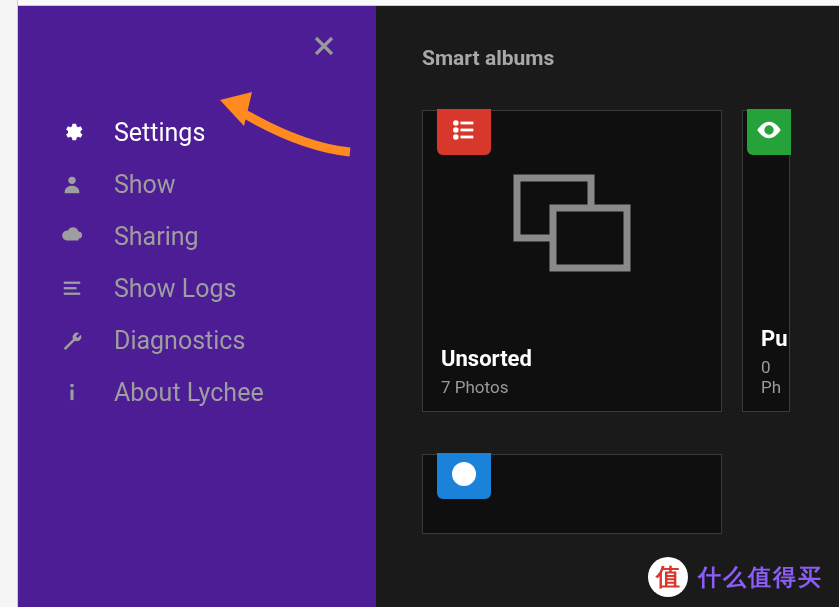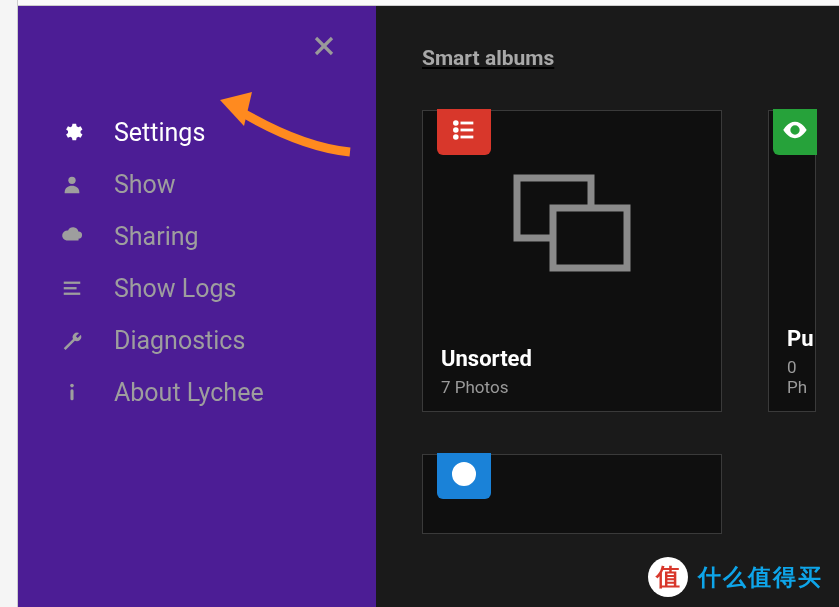--- a/index.html
+++ b/index.html
@@ -77,31 +77,30 @@
     .menu-icon svg { width: 22px; height: 22px; }
     .menu-label { font-size: 25px; font-weight: 400; }
     .content {
       position: absolute;
       left: 376px;
       top: 6px;
       right: 0;
       height: 434px;
       background: #1a1a1a;
       padding: 40px 0 18px 46px;
-      text-decoration: underline;
     }
     .section-title {
       color: #a8a8a8;
       font-size: 21px;
       font-weight: 700;
       margin-bottom: 40px;
     }
     .albums-row {
       display: flex;
-      gap: 46px;
+      gap: 20px;
       margin-bottom: 42px;
     }
     .album-card {
       width: 300px;
       height: 302px;
       background: #0f0f0f;
       border: 1px solid #3a3a3a;
       position: relative;
       cursor: pointer;
     }
@@ -153,21 +152,21 @@
       height: 40px;
       border-radius: 50%;
       background: #fff;
       color: #d8372b;
       display: flex;
       align-items: center;
       justify-content: center;
       font-size: 24px;
       font-weight: 700;
     }
-    .wm-text { color: #0ea5e9; font-size: 23px; font-weight: 700; letter-spacing: 2px; }
+    .wm-text { color: #8b5cf6; font-size: 23px; font-weight: 700; letter-spacing: 2px; }
   </style>
 </head>
 <body>
 
 <div class="page-edge"></div>
 <div class="topbar"></div>
 
 <aside class="sidebar">
   <div class="close-btn">
     <span>

